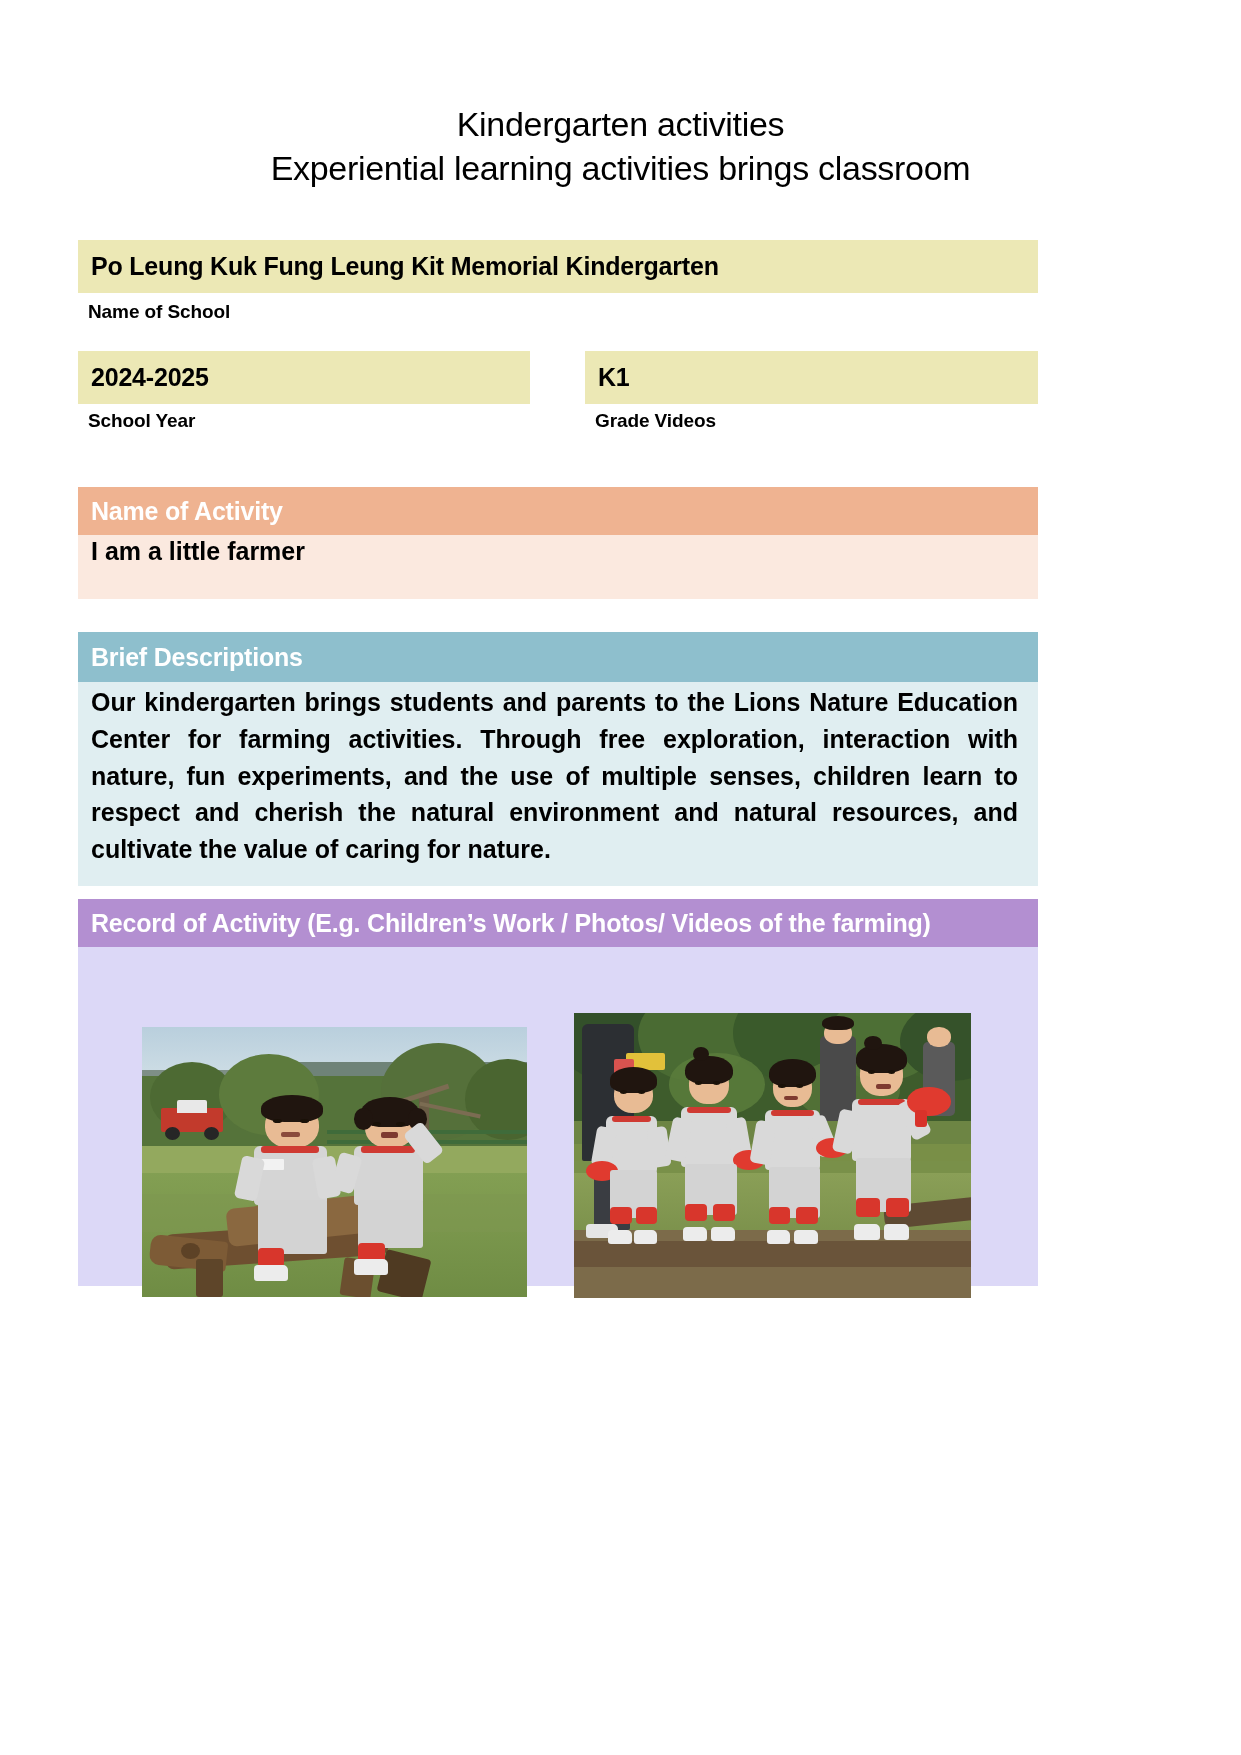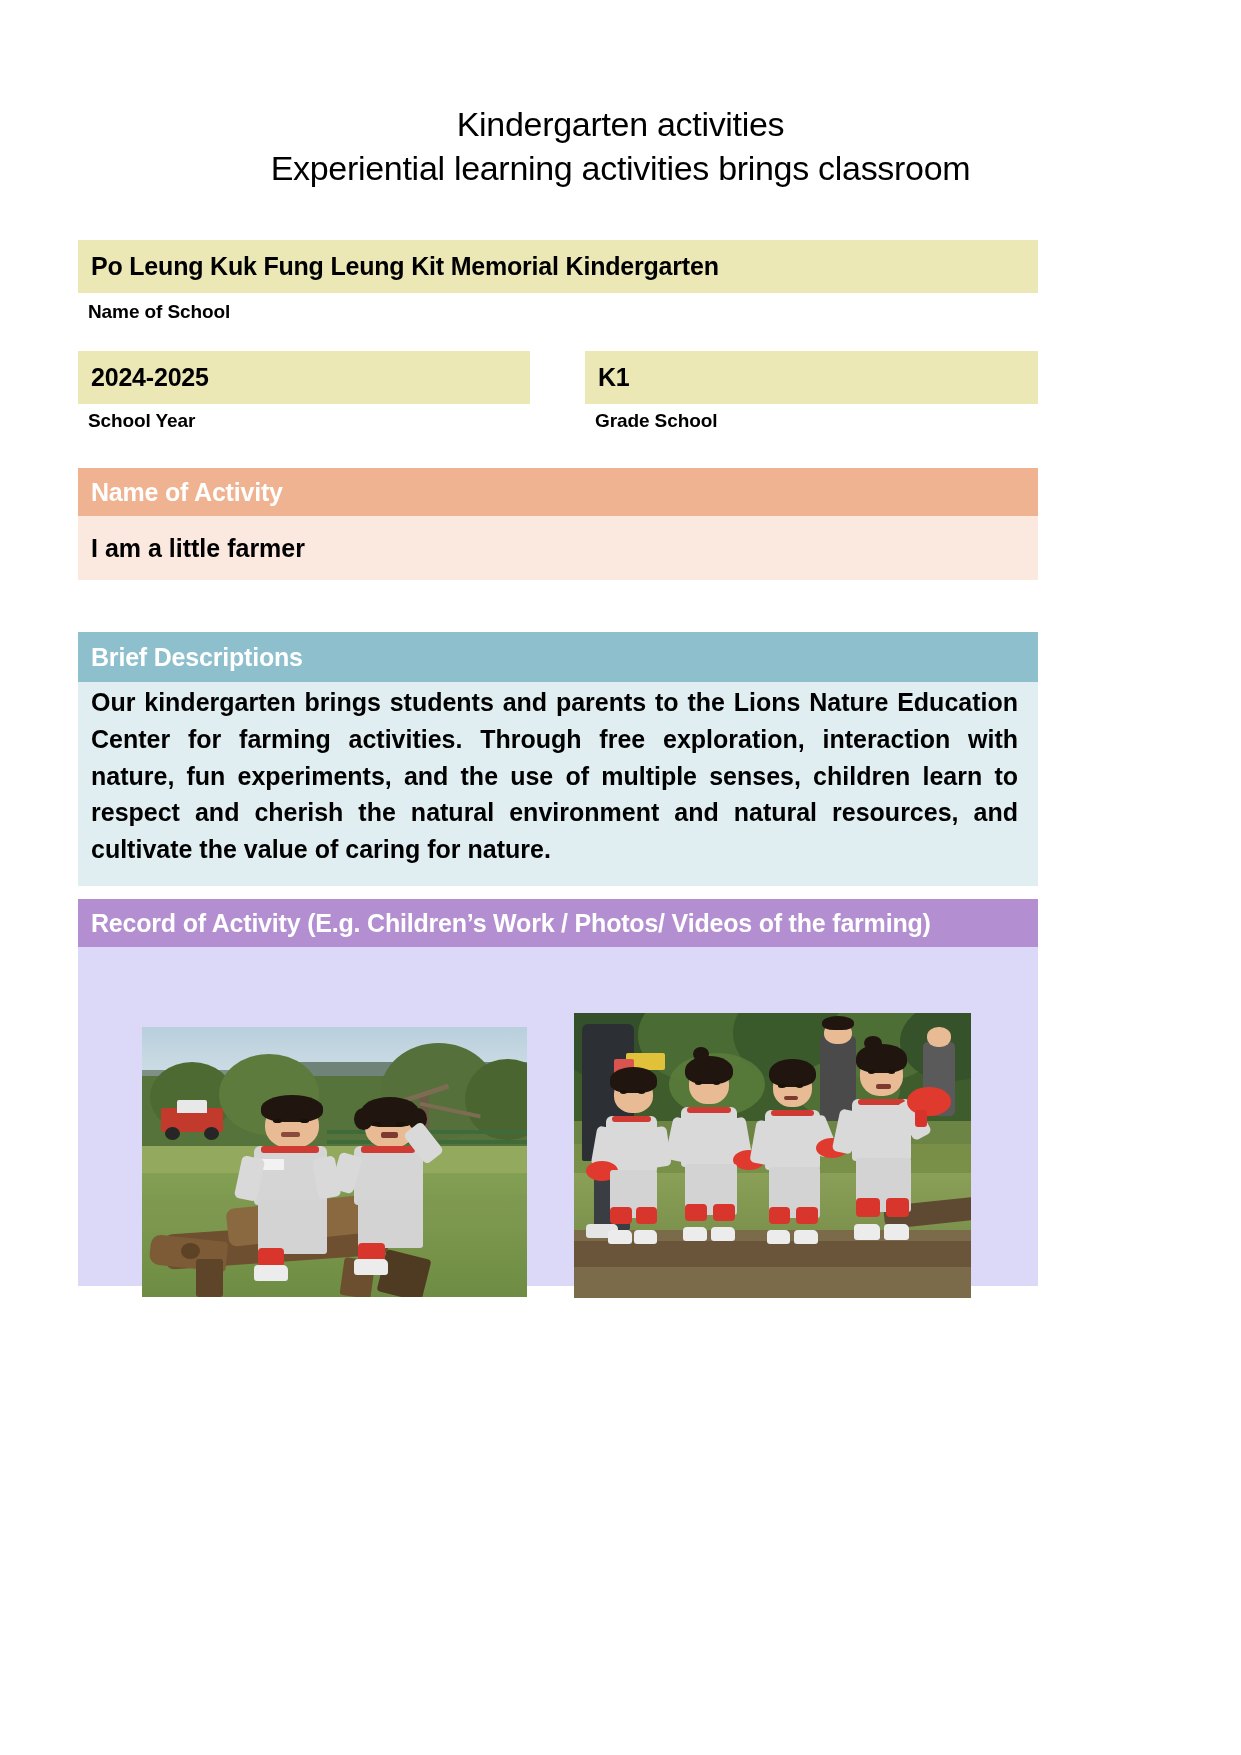--- a/index.html
+++ b/index.html
@@ -76,28 +76,28 @@
     font-size: 25px;
     font-weight: bold;
     letter-spacing: -0.2px;
   }
   .section-body {
     width: 100%;
     padding: 14px 13px 16px 13px;
     color: #000000;
   }
 
-  #section-activity { top: 468px; border-radius: 29px; }
+  #section-activity { top: 487px; border-radius: 29px; }
   #section-activity .section-header { height: 48px; background: #efb391; }
   #section-activity .section-body {
     background: #fbe9df;
     height: 64px;
     font-size: 25px;
     font-weight: bold;
-    padding-top: 18px;
+    padding-top: 2px;
   }
 
   
   #section-brief { top: 632px; }
   #section-brief .section-header { height: 50px; background: #8ebfcd; }
   #section-brief .section-body {
     background: #e0eef1;
     font-size: 25px;
     font-weight: bold;
     line-height: 1.47;
@@ -176,21 +176,21 @@
   <div class="field-label" id="school-name-label">Name of School</div>
 
   <div class="yellow-box" id="school-year-box">
     <span class="val">2024-2025</span>
   </div>
   <div class="field-label" id="school-year-label">School Year</div>
 
   <div class="yellow-box" id="grade-level-box">
     <span class="val">K1</span>
   </div>
-  <div class="field-label" id="grade-level-label">Grade School</div>
+  <div class="field-label" id="grade-level-label">Grade Videos</div>
 
   <div class="section" id="section-activity">
     <div class="section-header">Name of Activity</div>
     <div class="section-body">I am a little farmer</div>
   </div>
 
   <div class="section" id="section-brief">
     <div class="section-header">Brief Descriptions</div>
     <div class="section-body">Our kindergarten brings students and parents to the Lions Nature Education Center for farming activities. Through free exploration, interaction with nature, fun experiments, and the use of multiple senses, children learn to respect and cherish the natural environment and natural resources, and cultivate the value of caring for nature.</div>
   </div>

